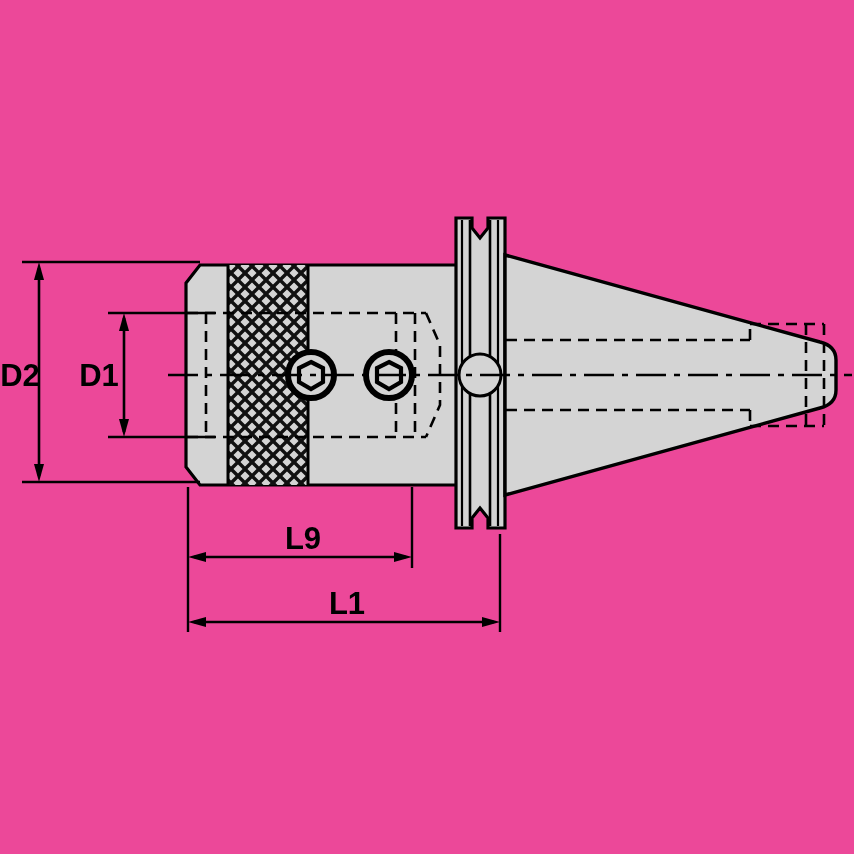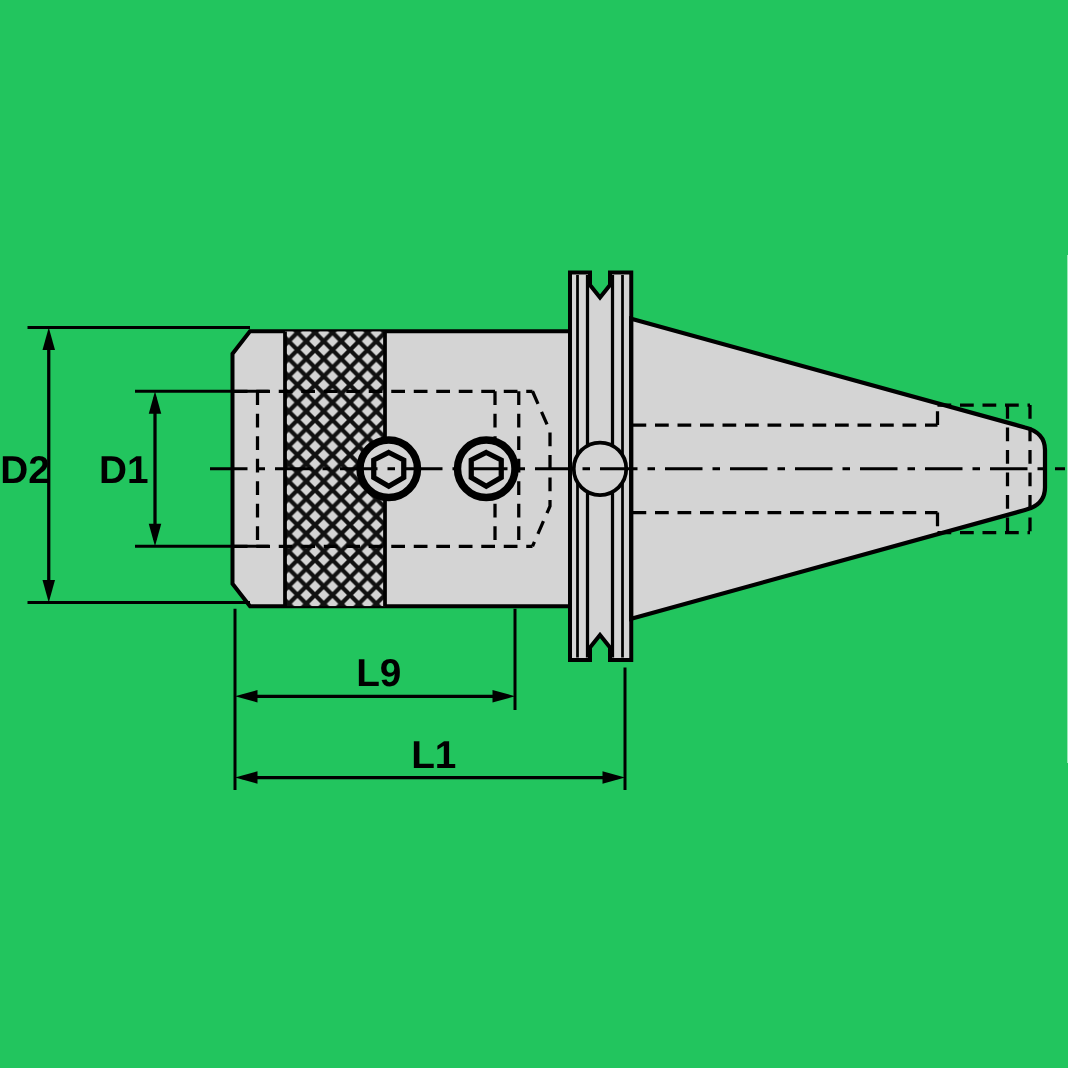--- a/index.html
+++ b/index.html
@@ -1,18 +1,18 @@
 <!DOCTYPE html>
 <html><head>
 <meta charset="utf-8">
 <style>
   html,body{margin:0;padding:0;background:#ffffff;}
   body{width:854px;height:854px;overflow:hidden;
        font-family:"Liberation Sans","DejaVu Sans",sans-serif;}
-  #drawing-root{position:relative;width:854px;height:854px;background:#22c55e;}
+  #drawing-root{position:relative;width:854px;height:854px;background:#ec4899;}
   svg{display:block;}
   .dim-label{font-family:"Liberation Sans","DejaVu Sans",sans-serif;
              font-weight:bold;font-size:31px;fill:#000;}
 </style>
 </head>
 <body>
 
 <div id="drawing-root">
 <svg width="854" height="854" viewBox="0 0 854 854">
 

